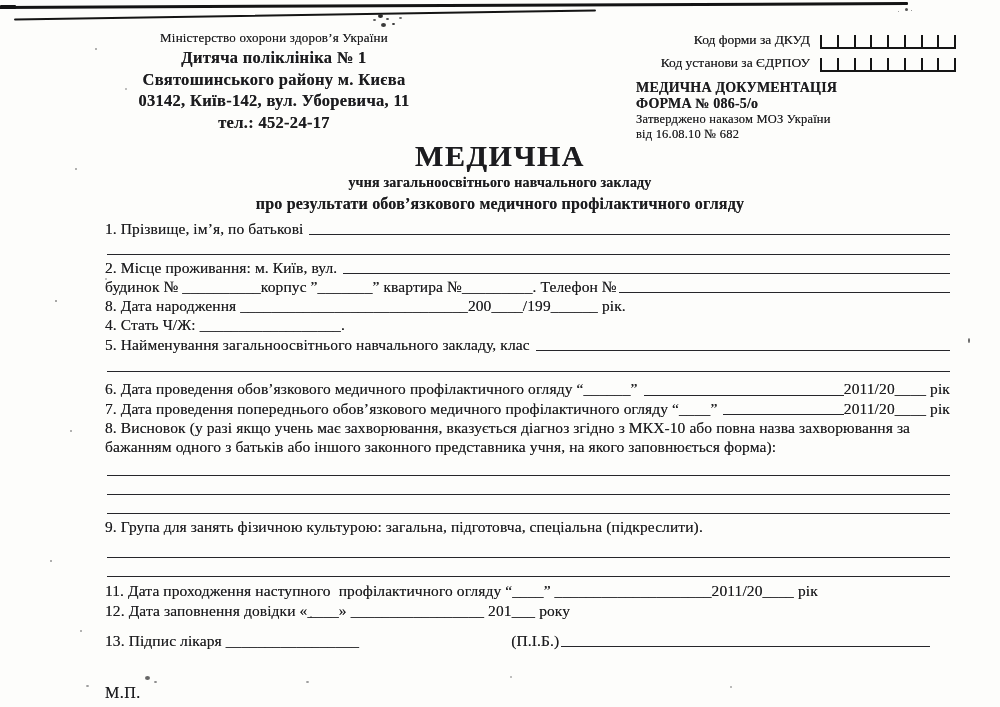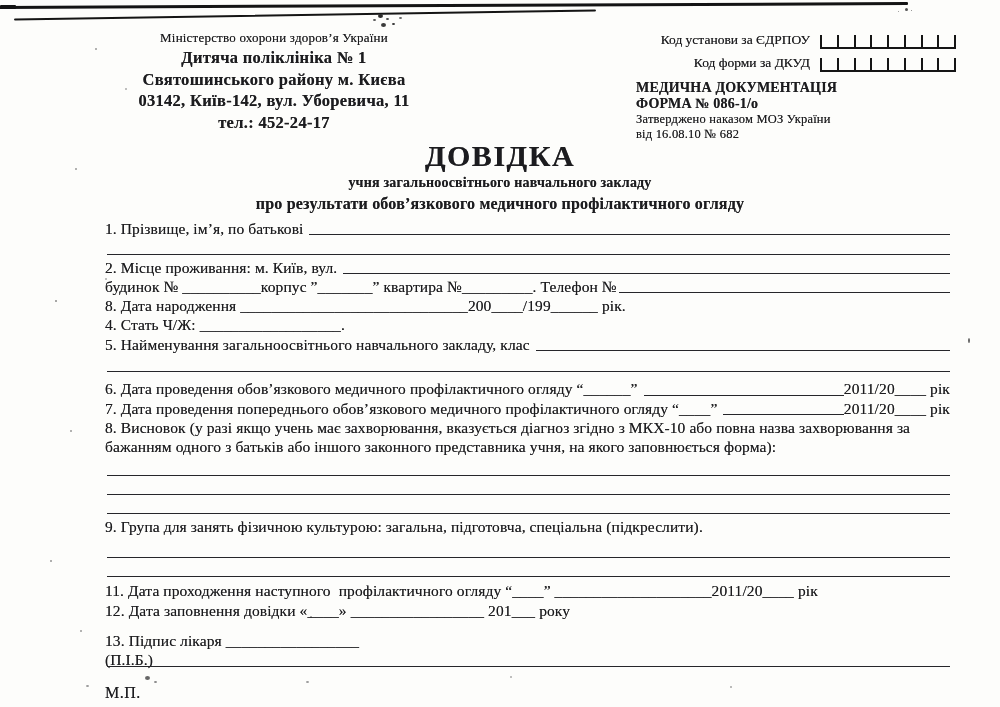--- a/index.html
+++ b/index.html
@@ -60,56 +60,56 @@
   <div class="clinic">
       <div>Міністерство охорони здоров’я України</div>
       <div>Дитяча поліклініка № 1</div>
       <div>Святошинського району м. Києва</div>
       <div>03142, Київ-142, вул. Уборевича, 11</div>
       <div>тел.: 452-24-17</div>
     </div>
 
   <div class="codes">
       <div class="code-row">
-        <span class="code-label">Код установи за ЄДРПОУ</span>
+        <span class="code-label">Код форми за ДКУД</span>
         <span class="comb">
           <span></span>
           <span></span>
           <span></span>
           <span></span>
           <span></span>
           <span></span>
           <span></span>
           <span></span>
         </span>
       </div>
       <div class="code-row">
-        <span class="code-label">Код форми за ДКУД</span>
+        <span class="code-label">Код установи за ЄДРПОУ</span>
         <span class="comb">
           <span></span>
           <span></span>
           <span></span>
           <span></span>
           <span></span>
           <span></span>
           <span></span>
           <span></span>
         </span>
       </div>
     </div>
 
   <div class="docblock">
       <div class="b">МЕДИЧНА ДОКУМЕНТАЦІЯ</div>
-      <div class="b">ФОРМА № 086-1/о</div>
+      <div class="b">ФОРМА № 086-5/о</div>
       <div>Затверджено наказом МОЗ України</div>
       <div>від 16.08.10  № 682</div>
     </div>
 
   <div class="title">
-    <div class="main">ДОВІДКА</div>
+    <div class="main">МЕДИЧНА</div>
     <div class="sub1">учня загальноосвітнього навчального закладу</div>
     <div class="sub2">про результати обов’язкового медичного профілактичного огляду</div>
   </div>
 
   <div class="form">
       <div class="frow"><span class="ftxt">1. Прізвище, ім’я, по батькові </span><span class="fill"></span></div>
       <div class="frow"><span class="fill"></span></div>
       <div class="frow"><span class="ftxt">2. Місце проживання: м. Київ, вул. </span><span class="fill"></span></div>
       <div class="frow"><span class="ftxt">будинок № __________корпус ”_______” квартира №_________. Телефон №</span><span class="fill"></span></div>
       <div class="frow"><span class="ftxt">8. Дата народження _____________________________200____/199______ рік.</span></div>
@@ -121,18 +121,18 @@
       <div class="frow"><span class="ftxt">8. Висновок (у разі якщо учень має захворювання, вказується діагноз згідно з МКХ-10 або повна назва захворювання за</span></div>
       <div class="frow"><span class="ftxt">бажанням одного з батьків або іншого законного представника учня, на якого заповнюється форма):</span></div>
       <div class="frow" style="margin-top: 3px;"><span class="fill"></span></div>
       <div class="frow"><span class="fill"></span></div>
       <div class="frow"><span class="fill"></span></div>
       <div class="frow"><span class="ftxt">9. Група для занять фізичною культурою: загальна, підготовча, спеціальна (підкреслити).</span></div>
       <div class="frow" style="margin-top: 5px;"><span class="fill"></span></div>
       <div class="frow"><span class="fill"></span></div>
       <div class="frow" style="margin-top: 1px;"><span class="ftxt">11. Дата проходження наступного  профілактичного огляду “____” ____________________2011/20____ рік</span></div>
       <div class="frow"><span class="ftxt">12. Дата заповнення довідки «____» _________________ 201___ року</span></div>
-      <div class="frow" style="margin-top: 11px; flex-direction: column;"><span class="ftxt">13. Підпис лікаря _________________</span><span class="gapseg" style="width: 152px;"></span><span class="ftxt">(П.І.Б.)</span><span class="fill"></span><span class="gapseg" style="width: 20px;"></span></div>
+      <div class="frow" style="margin-top: 11px;"><span class="ftxt">13. Підпис лікаря _________________</span><span class="gapseg" style="width: 152px;"></span><span class="ftxt">(П.І.Б.)</span><span class="fill"></span><span class="gapseg" style="width: 20px;"></span></div>
     </div>
 
   <div class="seal">М.П.</div>
 
 </div>
 
 </body></html>

